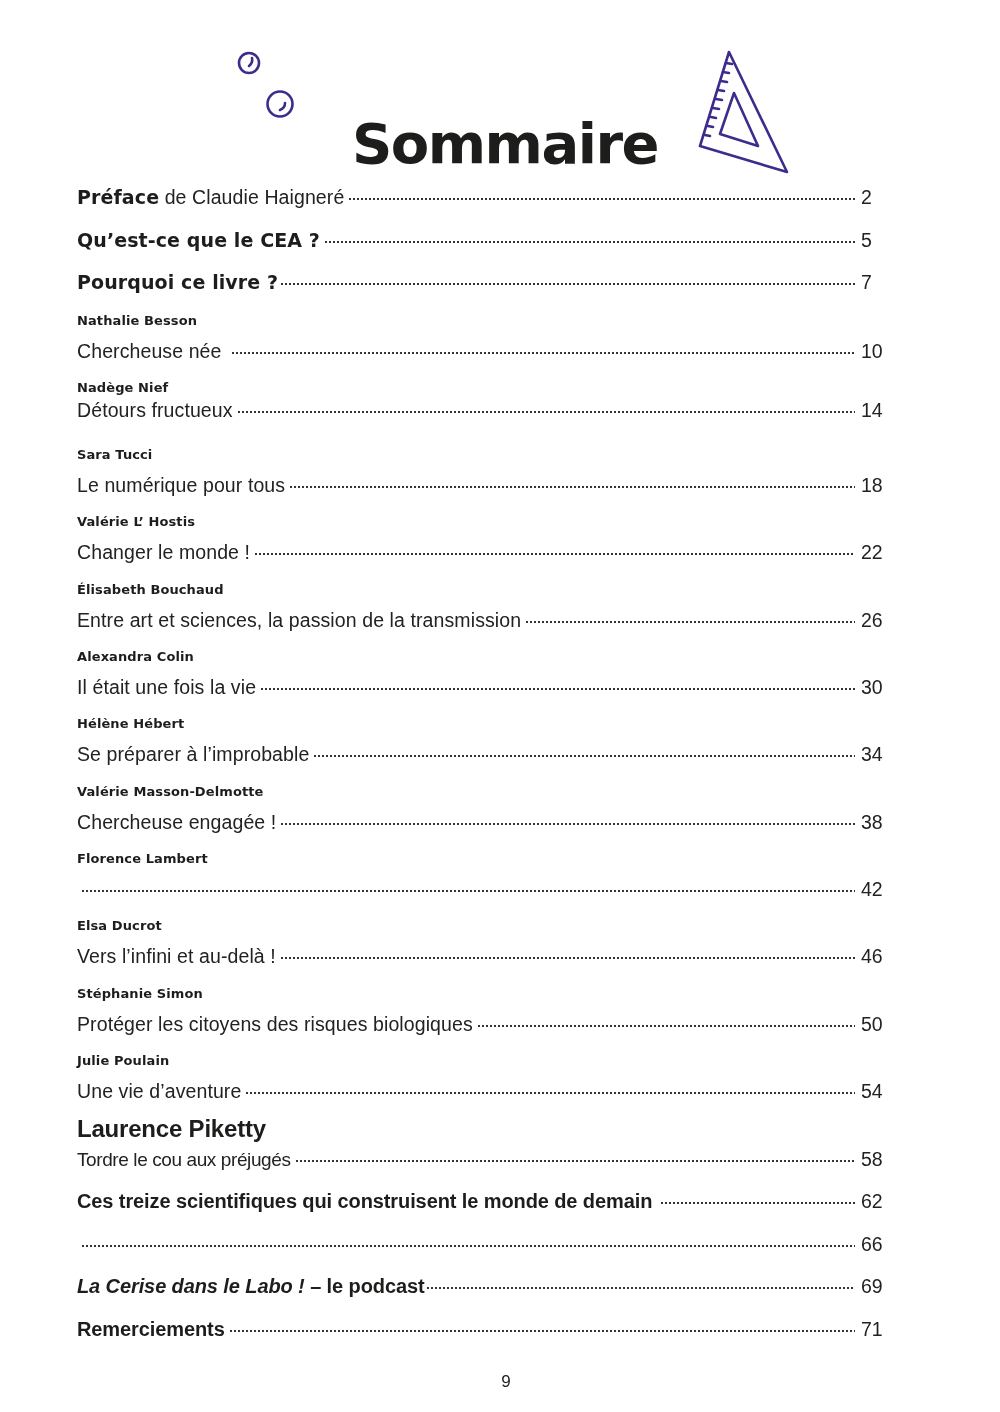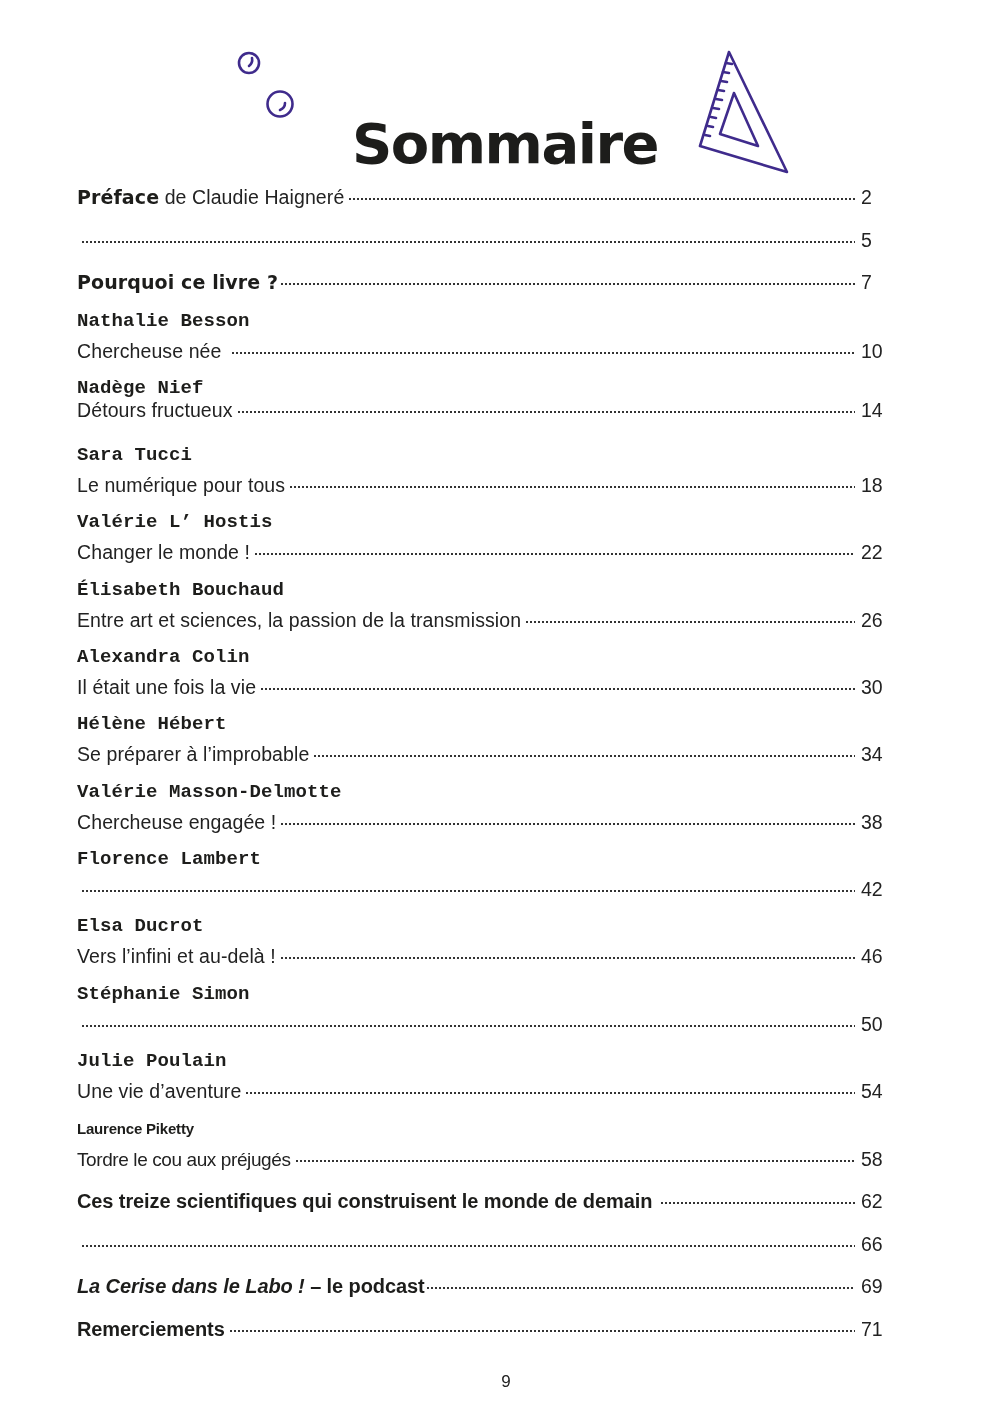--- a/index.html
+++ b/index.html
@@ -14,21 +14,21 @@
   .toc-line .t { font-size: 19px; line-height: 24px; }
   .toc-line .t.b { font-weight: bold; letter-spacing: 0.1px; }
   .toc-line .t.light { font-family: "Liberation Sans", sans-serif; font-size: 19.5px; color: #222; letter-spacing: 0.1px; }
   .toc-line .t.cond { font-family: "Liberation Sans", sans-serif; font-weight: bold; font-size: 20px; letter-spacing: -0.1px; }
   .toc-line .t.cond i { font-style: italic; }
   .toc-line .leader { flex: 1 1 auto; margin: 0 6px 0 4px; height: 24px; position: relative; overflow: hidden; }
   .toc-line .leader::after { content: ""; position: absolute; left: 0; right: 0; bottom: 4px; height: 2px;
            background-image: radial-gradient(circle, #333 0.9px, transparent 1.1px);
            background-size: 4px 2px; background-repeat: repeat-x; }
   .toc-line .num { font-family: "Liberation Sans", sans-serif; font-size: 19.5px; color: #222; width: 24px; text-align: left; }
-  .person-name { position: absolute; left: 77px; font-weight: bold; font-size: 19px; line-height: 24px; white-space: nowrap; letter-spacing: 0.1px; font-family: Liberation Mono, monospace; }
+  .person-name { position: absolute; left: 77px; font-weight: bold; font-size: 13px; line-height: 24px; white-space: nowrap; letter-spacing: 0.1px; }
   .folio { position: absolute; left: 0; width: 1012px; top: 1372px; text-align: center;
            font-family: "Liberation Sans", sans-serif; font-size: 17px; color: #222; }
 </style>
 </head>
 <body>
 
 <svg class="deco" width="1000" height="200">
   <g fill="none" stroke="#3f2b8c" stroke-width="2.6" stroke-linecap="round">
     <circle cx="249" cy="63" r="10"></circle>
     <path d="M252 58 q1 5 -3 8"></path>
@@ -46,20 +46,21 @@
 
 <h1 class="title">Sommaire</h1>
 
 <div class="toc-line" style="top:180px">
   <span class="t b">Préface</span>
   <span class="t light" style="white-space:pre"> de Claudie Haigneré</span>
   <span class="leader"></span>
   <span class="num">2</span>
 </div>
 <div class="toc-line" style="top:223px">
+  <span class="t b">Qu’est-ce que le CEA ?</span>
   <span class="leader"></span>
   <span class="num">5</span>
 </div>
 <div class="toc-line" style="top:265px">
   <span class="t b">Pourquoi ce livre ?</span>
   <span class="leader" style="margin-left:2px"></span>
   <span class="num">7</span>
 </div>
 
 <div>
@@ -127,32 +128,33 @@
 
   <div class="person-name" style="top:914px">Elsa Ducrot</div>
   <div class="toc-line" style="top:939px">
     <span class="t light">Vers l’infini et au-delà !</span>
     <span class="leader"></span>
     <span class="num">46</span>
   </div>
 
   <div class="person-name" style="top:982px">Stéphanie Simon</div>
   <div class="toc-line" style="top:1007px">
+    <span class="t light">Protéger les citoyens des risques biologiques</span>
     <span class="leader"></span>
     <span class="num">50</span>
   </div>
 
   <div class="person-name" style="top:1049px">Julie Poulain</div>
   <div class="toc-line" style="top:1074px">
     <span class="t light">Une vie d’aventure</span>
     <span class="leader"></span>
     <span class="num">54</span>
   </div>
 
-  <div class="person-name" style="top:1117px; font-family:'Liberation Sans', sans-serif; font-size:15px; letter-spacing:-0.2px">Laurence Piketty</div>
+  <div class="person-name" style="top:1117px; font-family:'Liberation Sans', sans-serif; font-size:24px; letter-spacing:-0.2px">Laurence Piketty</div>
   <div class="toc-line" style="top:1142px">
     <span class="t light" style="font-size:19px; letter-spacing:-0.4px">Tordre le cou aux préjugés</span>
     <span class="leader"></span>
     <span class="num">58</span>
   </div>
 </div>
 
 <div class="toc-line" style="top:1184px">
   <span class="t cond">Ces treize scientifiques qui construisent le monde de demain</span>
   <span class="leader" style="margin-left:8px"></span>

